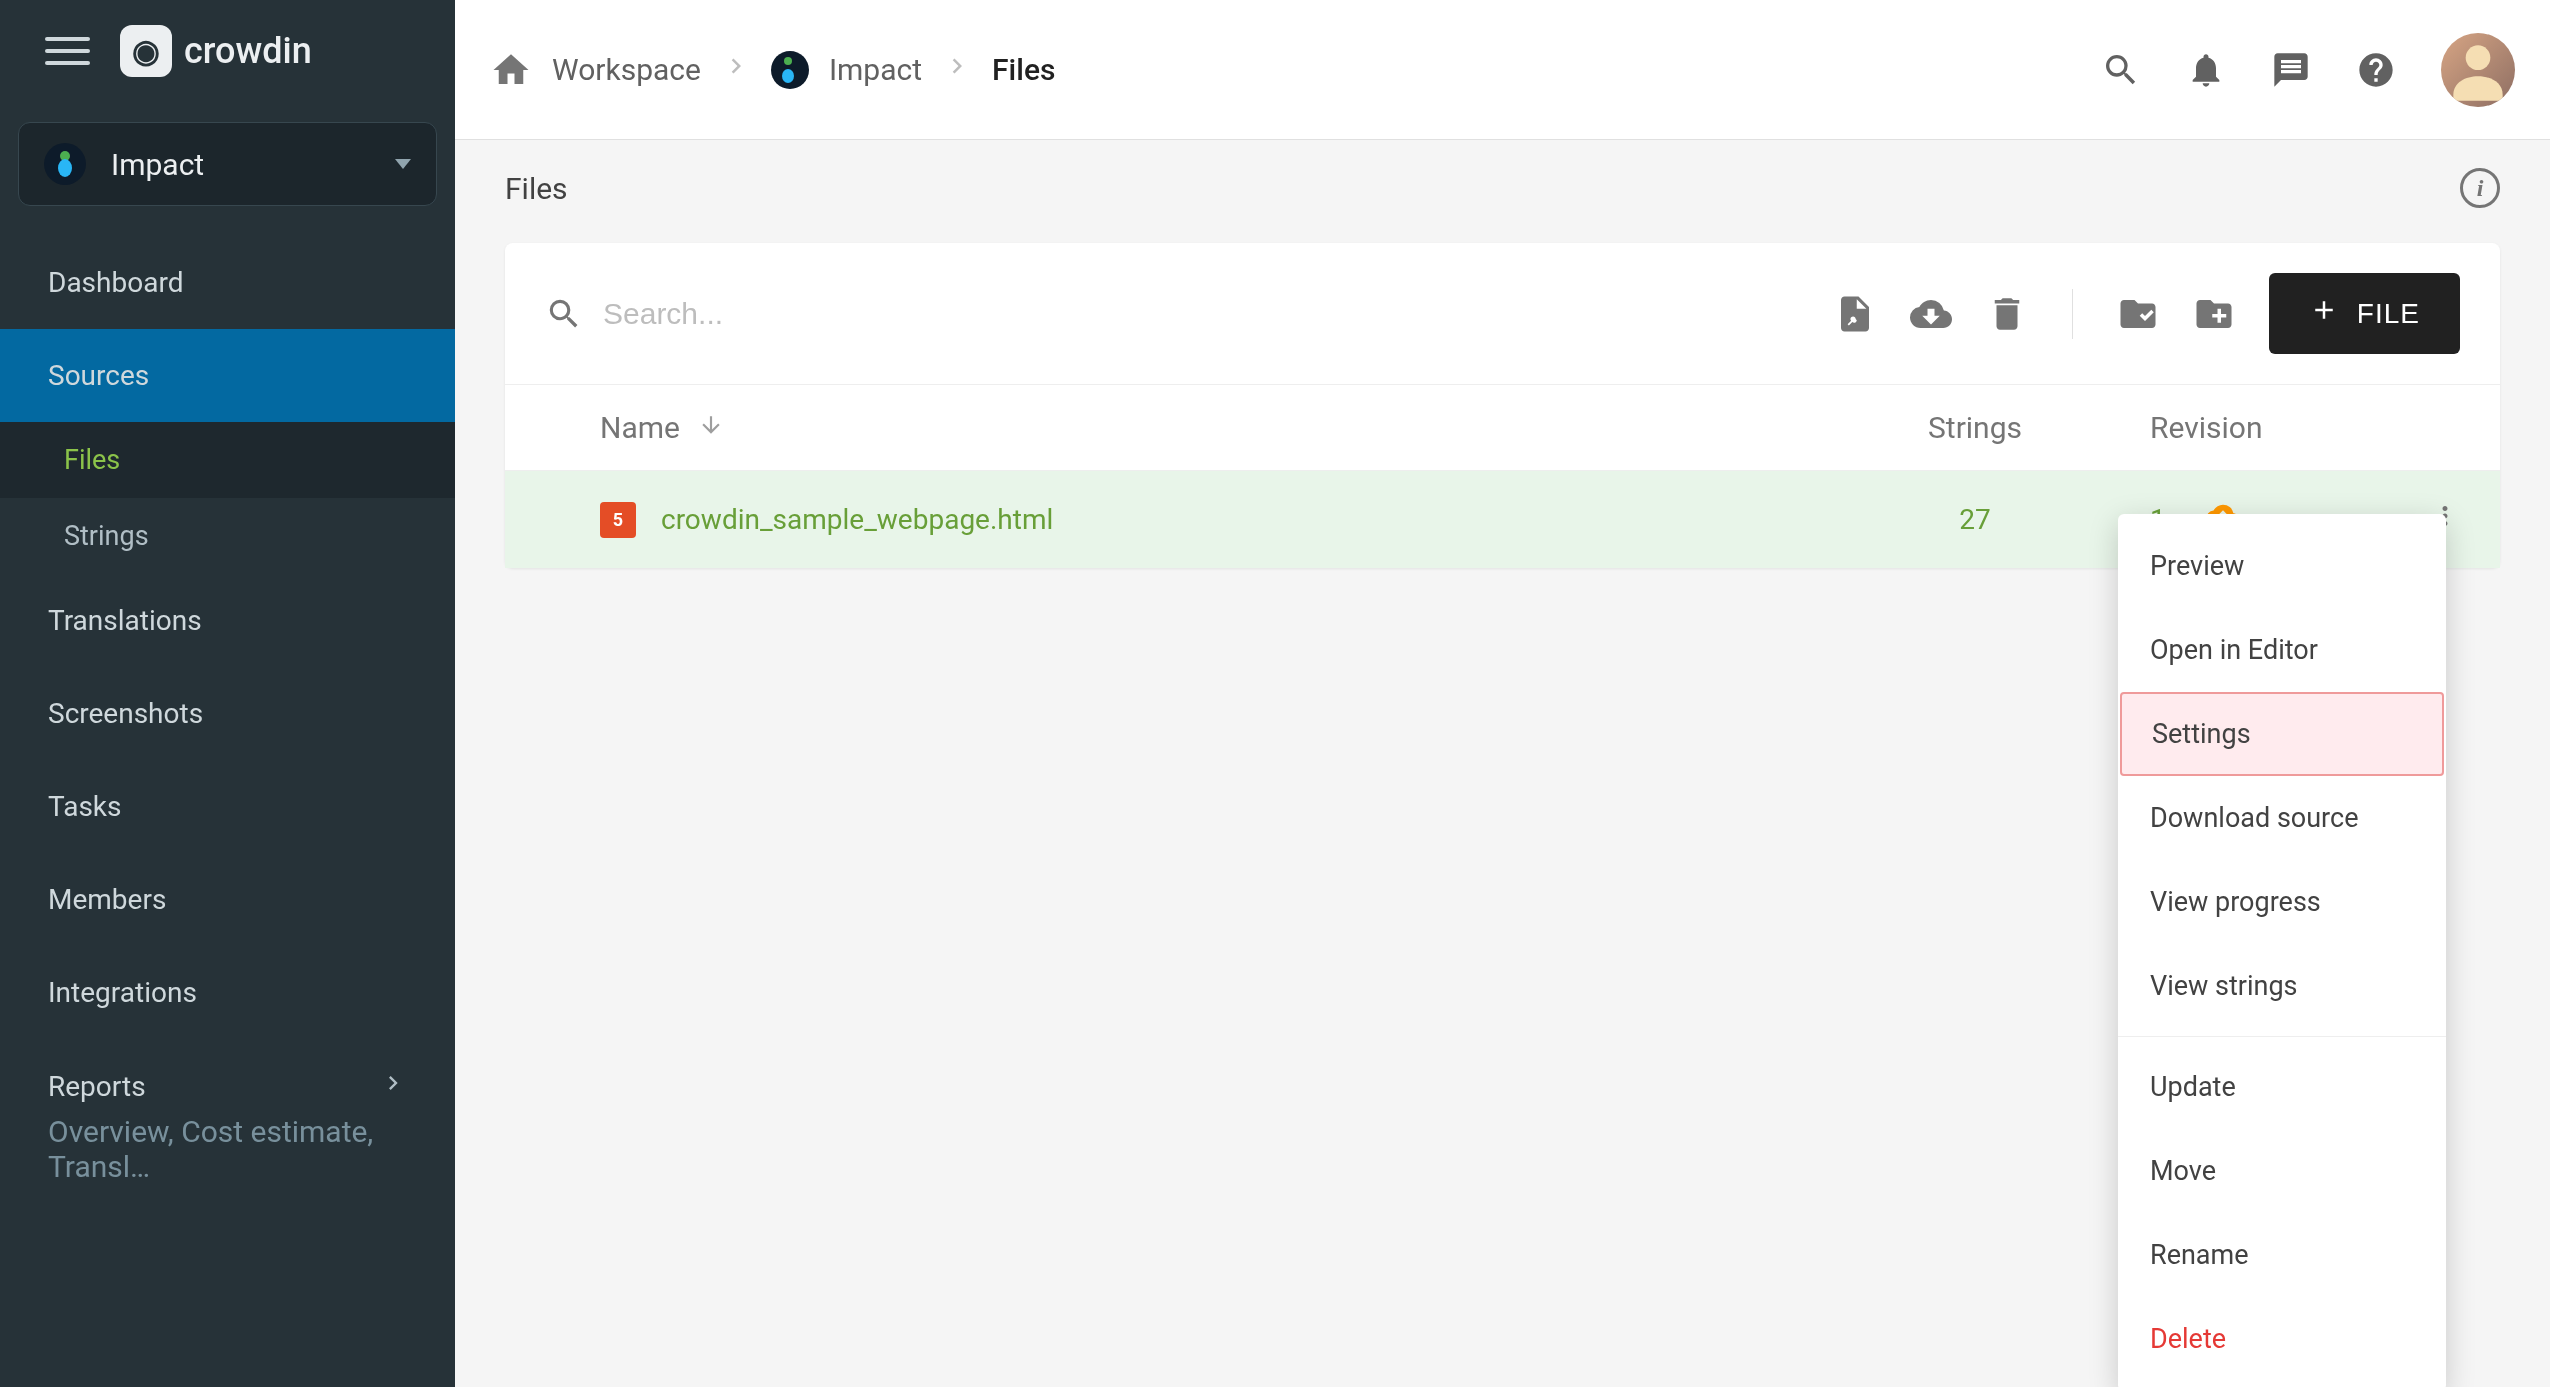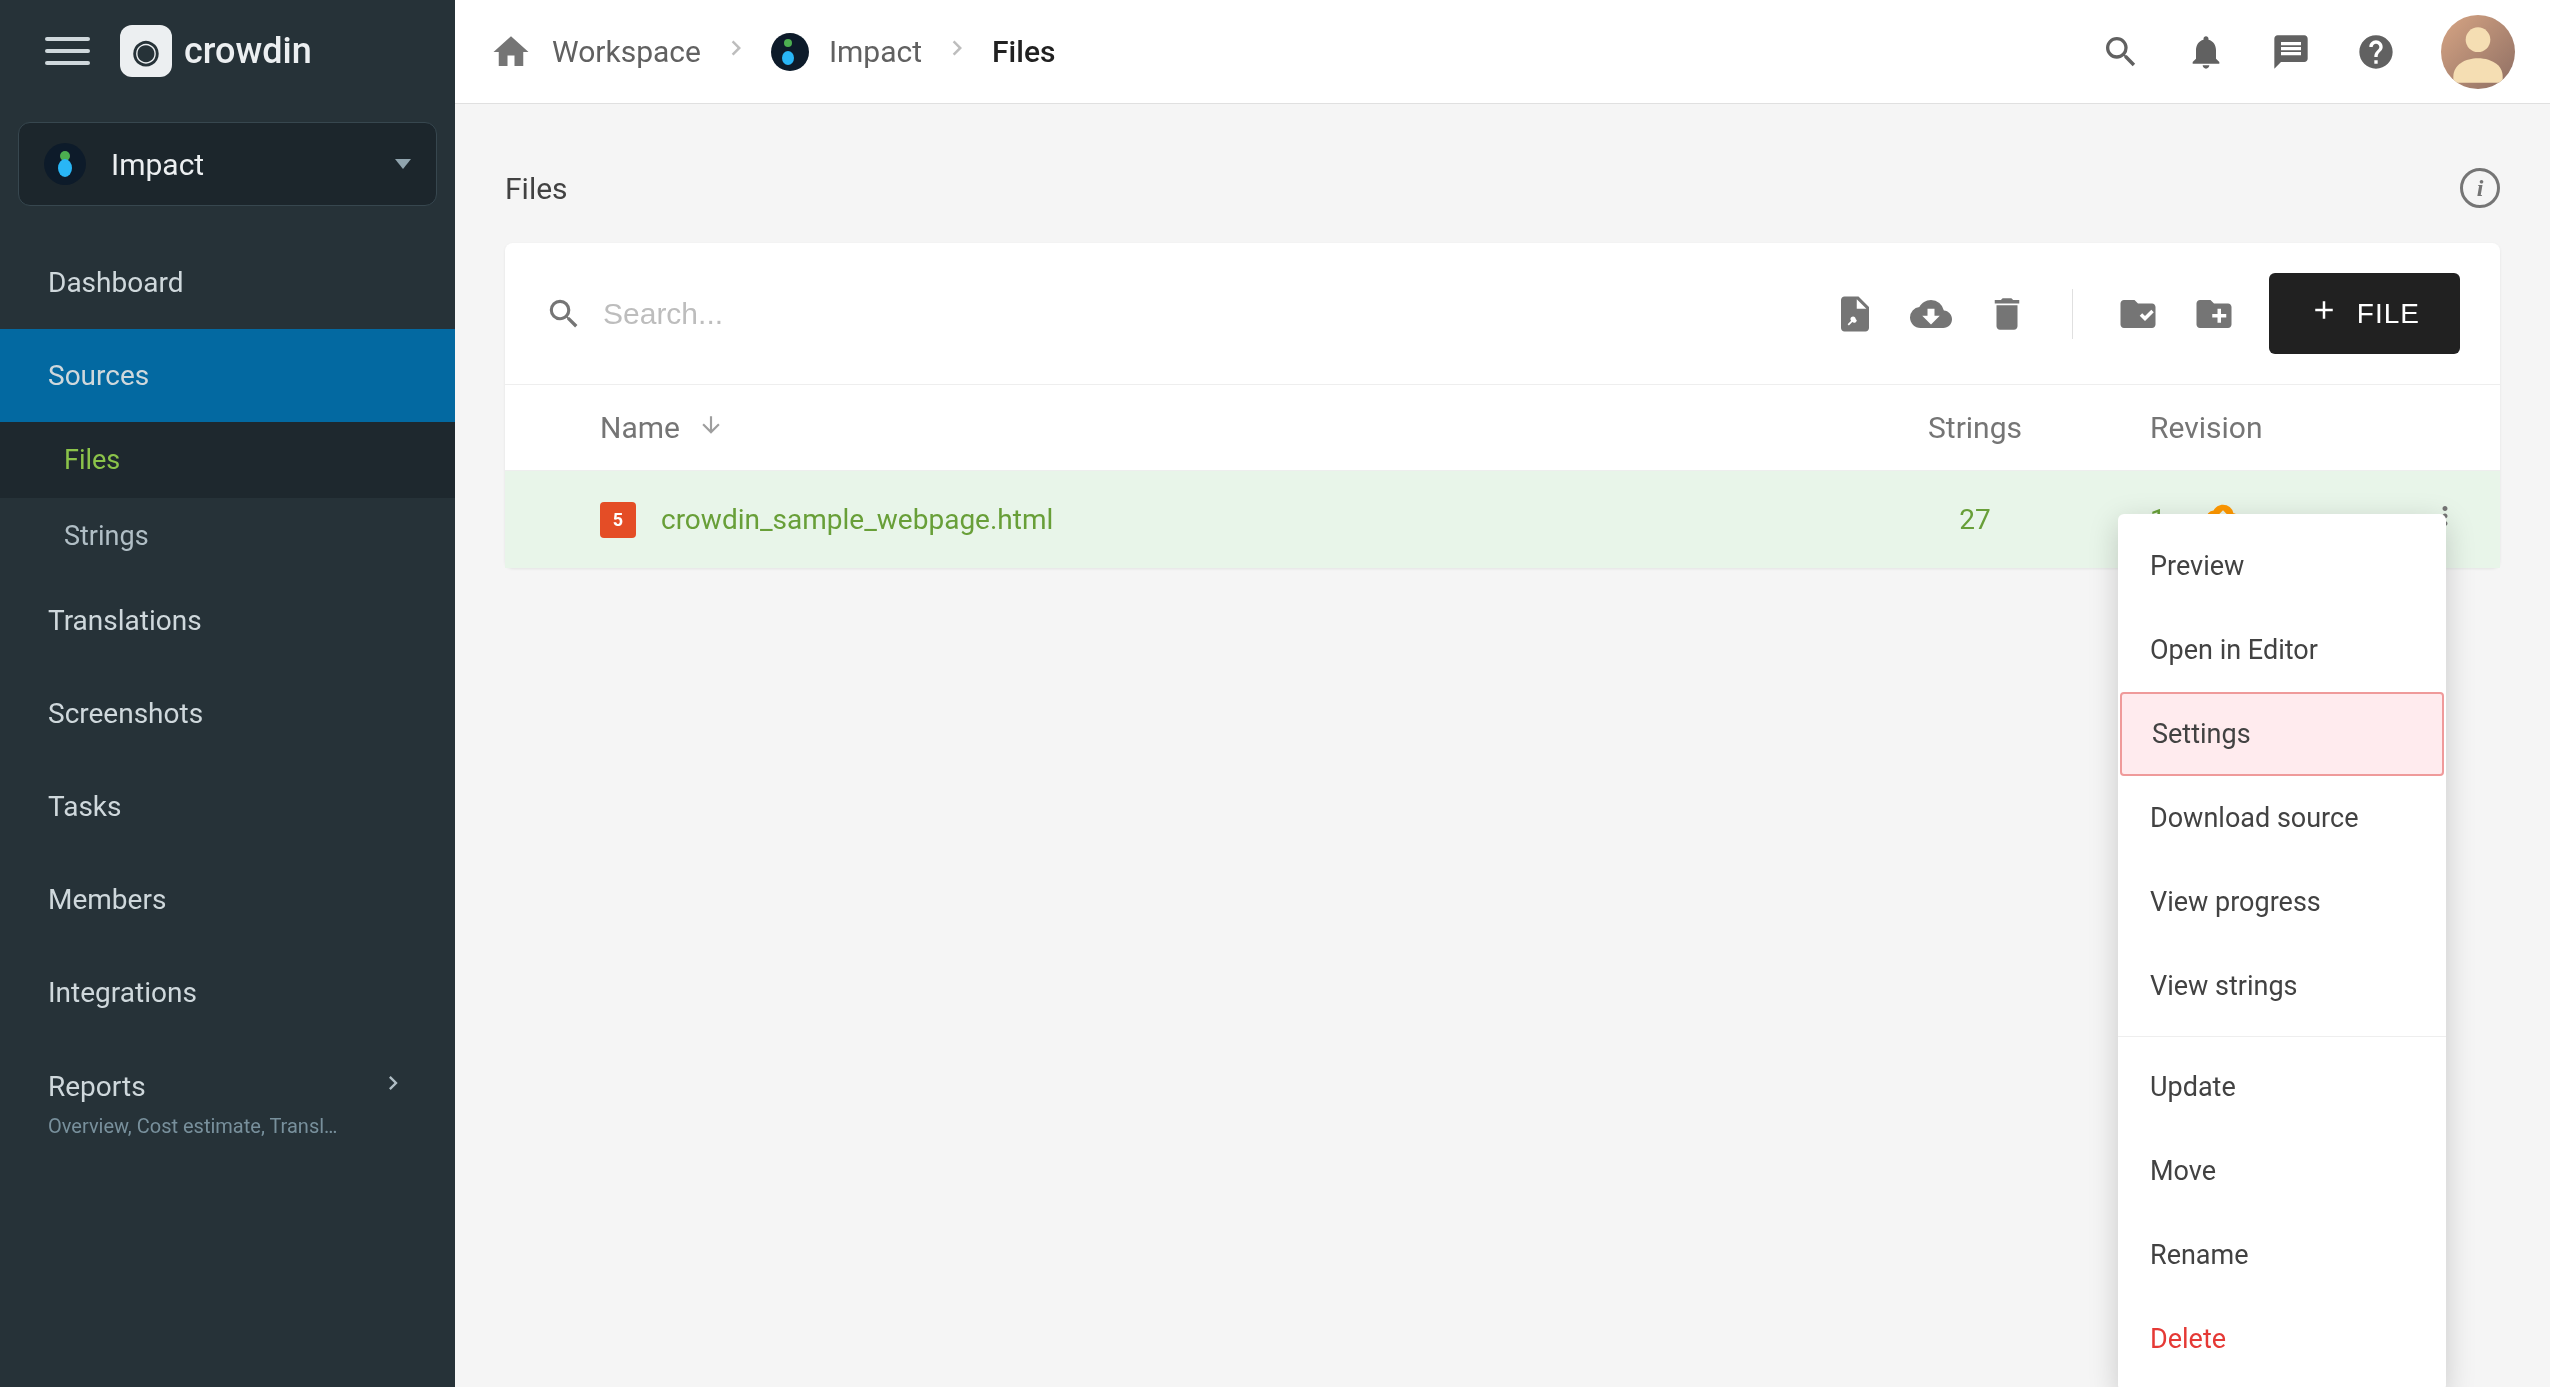--- a/index.html
+++ b/index.html
@@ -19,24 +19,24 @@
 .project-avatar::after { content: ''; position: absolute; width: 14px; height: 18px; background: #29b6f6; border-radius: 50% 50% 50% 50%; bottom: 8px; left: 14px; }
 .project-name { color: #eceff1; font-size: 30px; flex: 1; }
 .dropdown-arrow { border-left: 8px solid transparent; border-right: 8px solid transparent; border-top: 10px solid #90a4ae; }
 
 .nav-item { padding: 30px 48px; font-size: 28px; color: #cfd8dc; cursor: pointer; }
 .nav-item.active { background: #0369a1; }
 .nav-subitem { padding: 22px 48px 22px 64px; font-size: 27px; color: #b0bec5; cursor: pointer; }
 .nav-subitem.active { background: #1e282e; color: #8bc34a; }
 
 .nav-item.reports { display: flex; align-items: center; justify-content: space-between; padding-bottom: 10px; }
-.reports-sub { padding: 0 48px 25px 48px; font-size: 20px; color: #78909c; }
-
-
-.topbar { position: fixed; left: 455px; top: 0; right: 0; height: 104px; background: #fff; border-bottom: 1px solid #e0e0e0; display: flex; align-items: center; padding: 0 35px; }
+.reports-sub { padding: 0 48px 25px 48px; font-size: 30px; color: #78909c; }
+
+
+.topbar { position: fixed; left: 455px; top: 0; right: 0; height: 140px; background: #fff; border-bottom: 1px solid #e0e0e0; display: flex; align-items: center; padding: 0 35px; }
 .breadcrumb { display: flex; align-items: center; gap: 20px; font-size: 30px; color: #616161; }
 .breadcrumb .home-icon { width: 42px; height: 42px; }
 .chevron { color: #bdbdbd; font-size: 30px; }
 .bc-avatar { width: 38px; height: 38px; background: #0d1b2a; border-radius: 50%; position: relative; }
 .bc-avatar::before { content: ''; position: absolute; width: 8px; height: 8px; background: #4caf50; border-radius: 50%; top: 6px; left: 13px; }
 .bc-avatar::after { content: ''; position: absolute; width: 12px; height: 14px; background: #29b6f6; border-radius: 50%; bottom: 6px; left: 11px; }
 .bc-current { color: #212121; font-weight: 500; }
 
 .topbar-actions { margin-left: auto; display: flex; align-items: center; gap: 45px; }
 .topbar-icon { width: 40px; height: 40px; color: #616161; cursor: pointer; display: flex; align-items: center; justify-content: center; }

